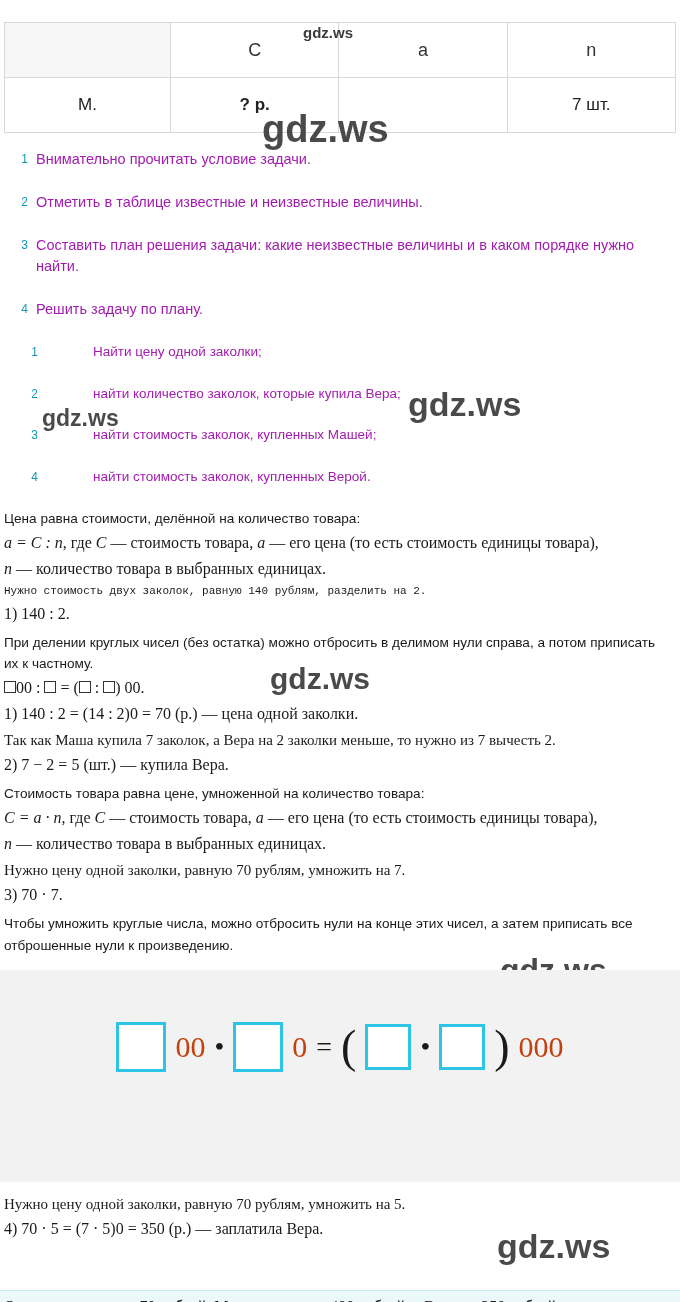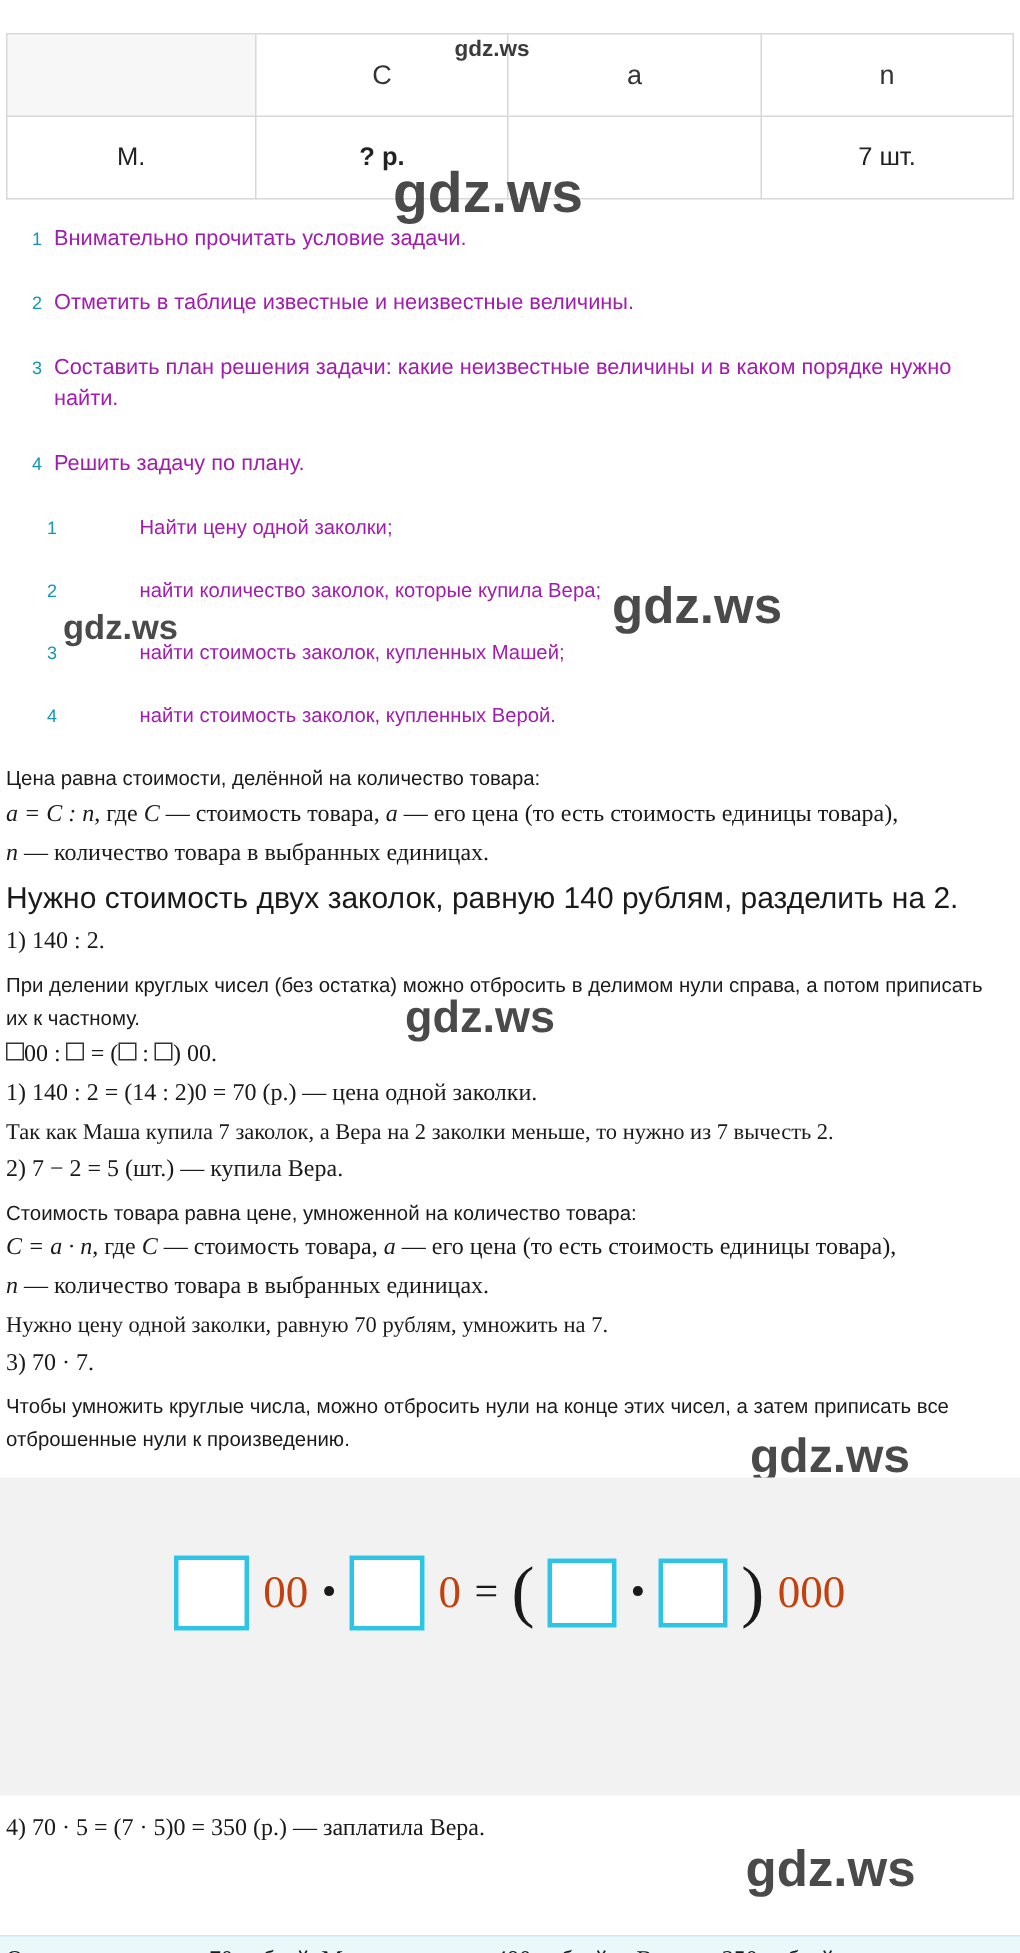--- a/index.html
+++ b/index.html
@@ -242,21 +242,21 @@
       <div class="txt">найти стоимость заколок, купленных Верой.</div>
     </div>
   </div>
 
   <div class="body">
     <div class="p">Цена равна стоимости, делённой на количество товара:</div>
 
     <div class="mathline"><span class="it">a = C : n</span><span>, где </span><span class="it">C</span><span> — стоимость товара, </span><span class="it">a</span><span> — его цена (то есть стоимость единицы товара),</span></div>
     <div class="mathline"><span class="it">n</span><span> — количество товара в выбранных единицах.</span></div>
 
-    <div class="p" style="font-family:Liberation Sans, sans-serif;font-size:20px;">Нужно стоимость двух заколок, равную 140 рублям, разделить на 2.</div>
+    <div class="p" style="font-family:Liberation Mono, monospace;font-size:11px;">Нужно стоимость двух заколок, равную 140 рублям, разделить на 2.</div>
     <div class="mathline">1) 140 : 2.</div>
 
     <div class="p" style="margin-top:6px;">При делении круглых чисел (без остатка) можно отбросить в делимом нули справа, а потом приписать их к частному.</div>
 
     <div class="mathline">
       <span class="sq"></span><span>00 : </span><span class="sq"></span><span> = (</span><span class="sq"></span><span> : </span><span class="sq"></span><span>) 00.</span>
     </div>
 
     <div class="mathline">1) 140 : 2 = (14 : 2)0 = 70 (р.) — цена одной заколки.</div>
     <div class="p" style="font-family:'Liberation Serif',serif;font-size:15px;">Так как Маша купила 7 заколок, а Вера на 2 заколки меньше, то нужно из 7 вычесть 2.</div>
@@ -283,18 +283,19 @@
       <span class="paren">(</span>
       <span class="box sm"></span>
       <span class="op">•</span>
       <span class="box sm"></span>
       <span class="paren">)</span>
       <span class="zeros">000</span>
     </div>
   </div>
 
   <div class="footer">
+    <div class="p" style="font-family:'Liberation Serif',serif;font-size:15px;">Нужно цену одной заколки, равную 70 рублям, умножить на 5.</div>
     <div class="mathline">4) 70 · 5 = (7 · 5)0 = 350 (р.) — заплатила Вера.</div>
   </div>
 
   <div class="answer">Одна заколка стоит 70 рублей. Маша заплатила 490 рублей, а Вера — 350 рублей.</div>
 
 </div>
 
 </body></html>

